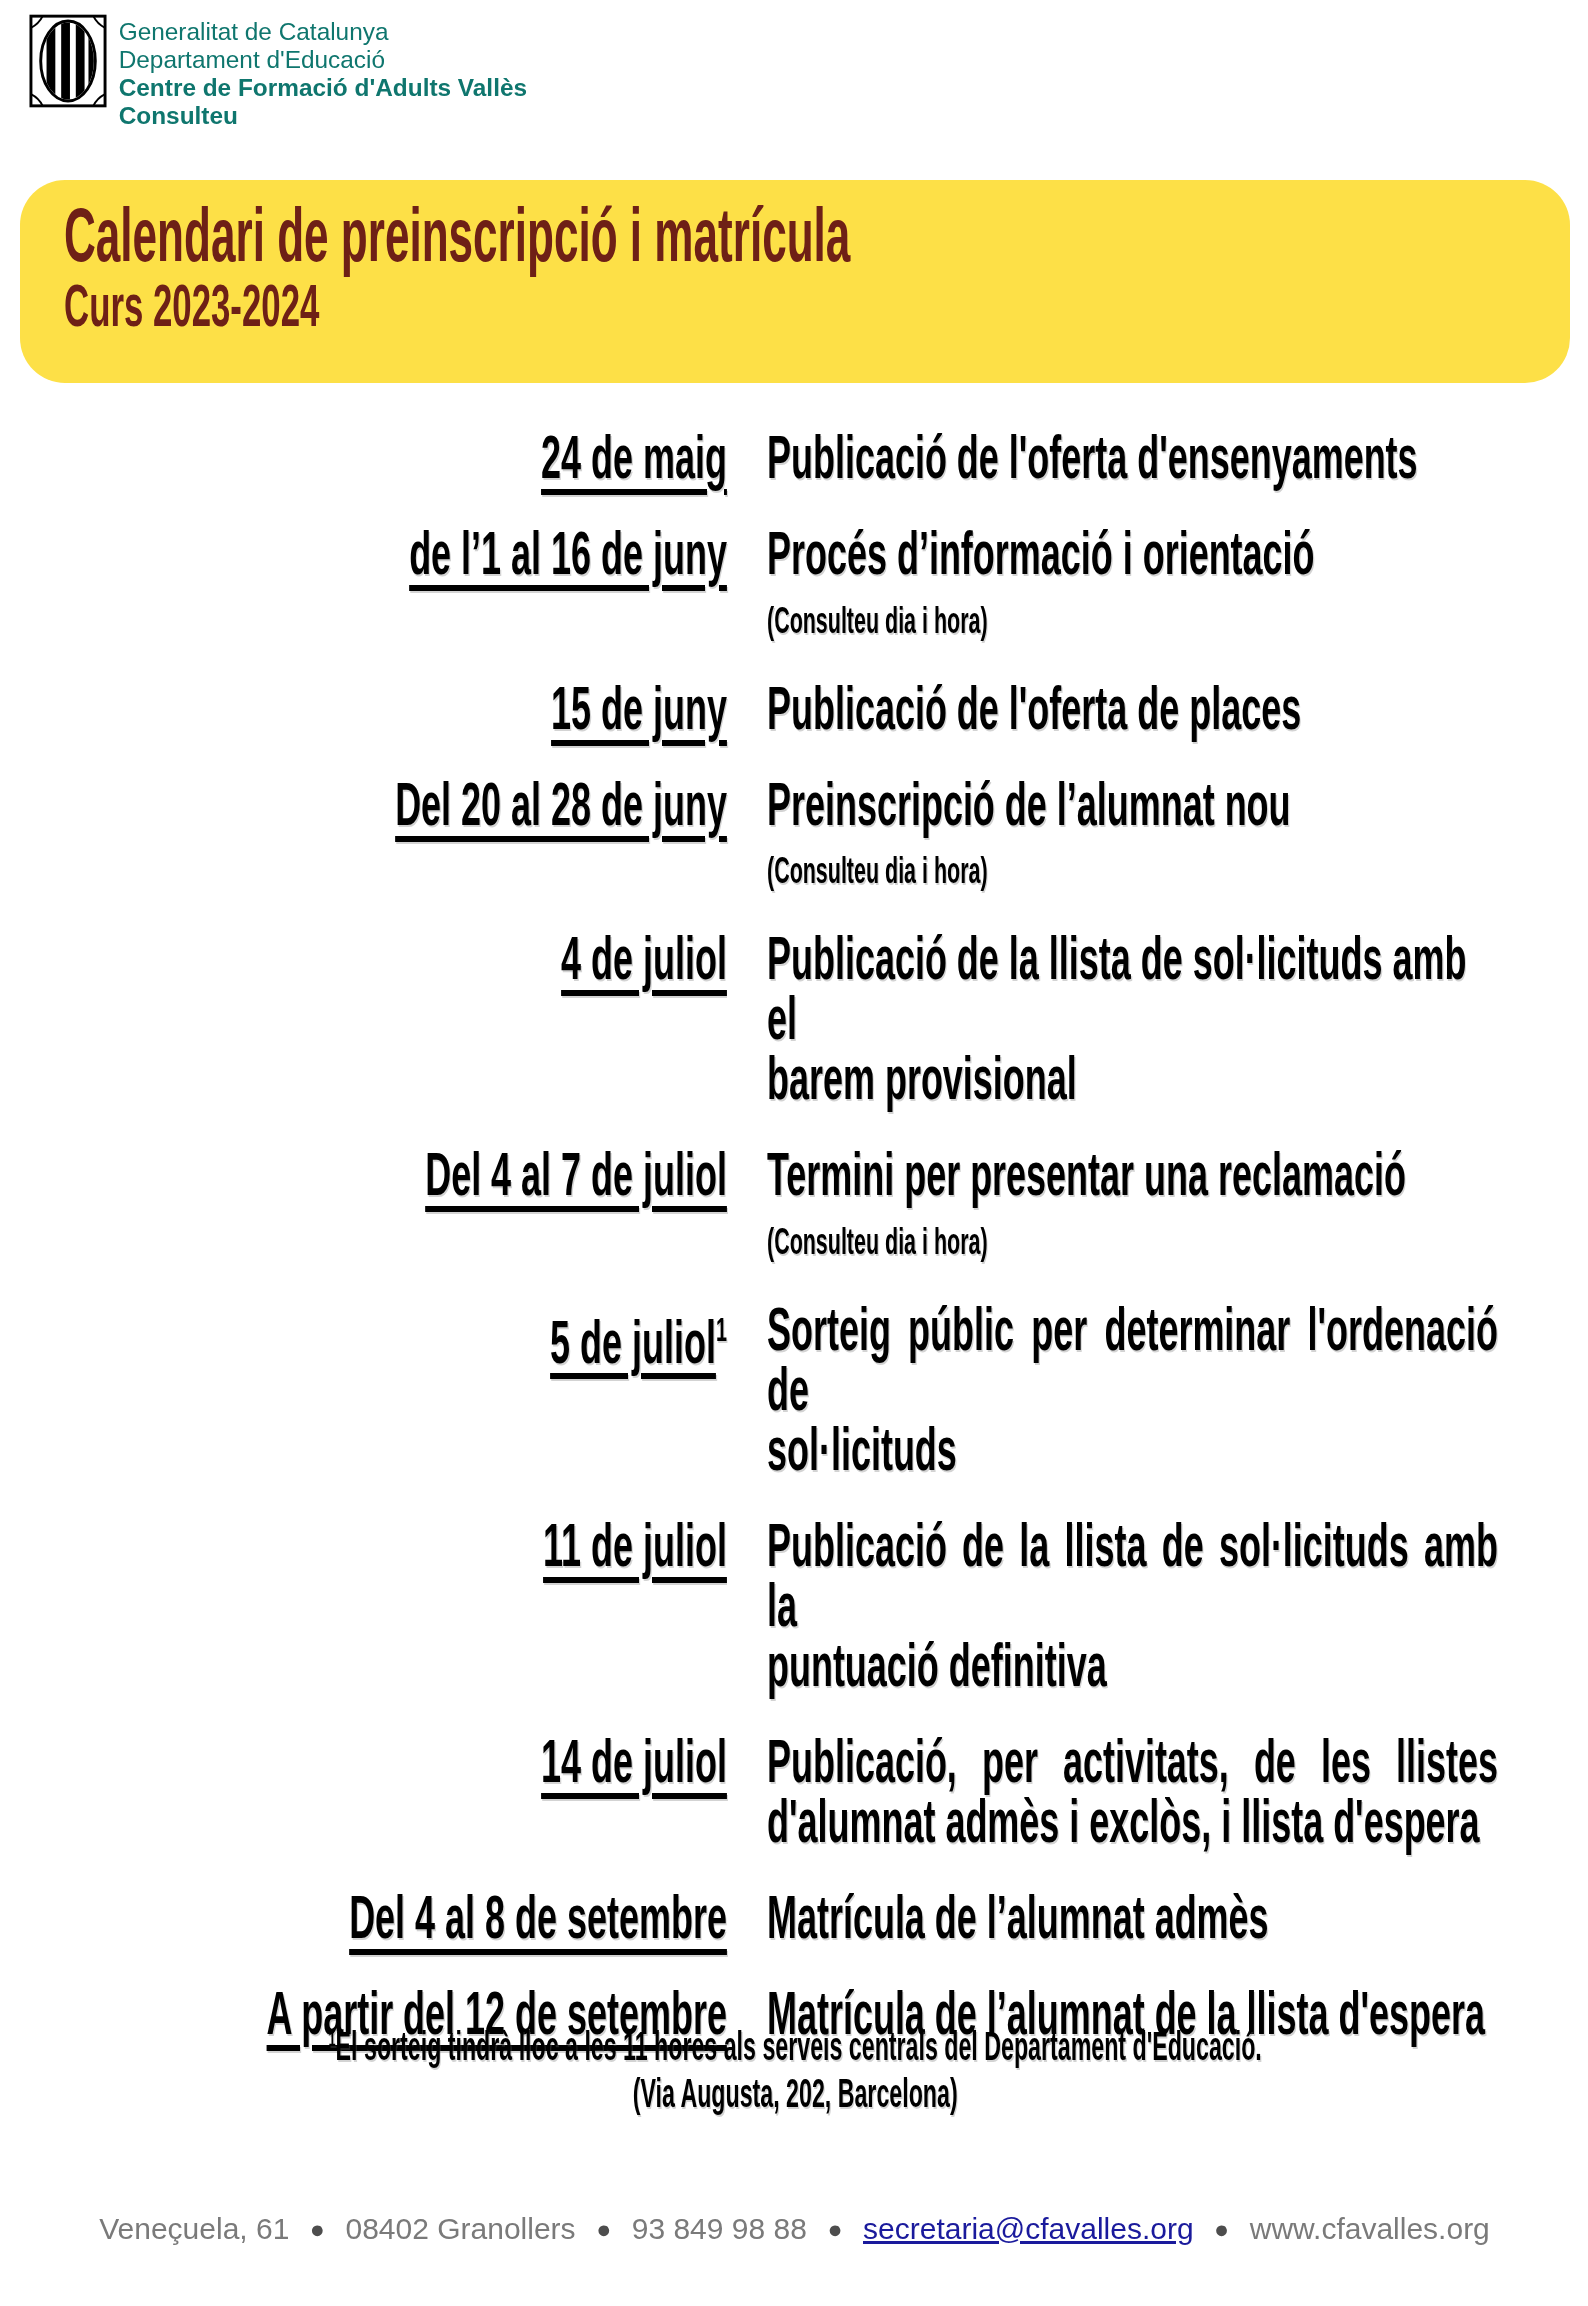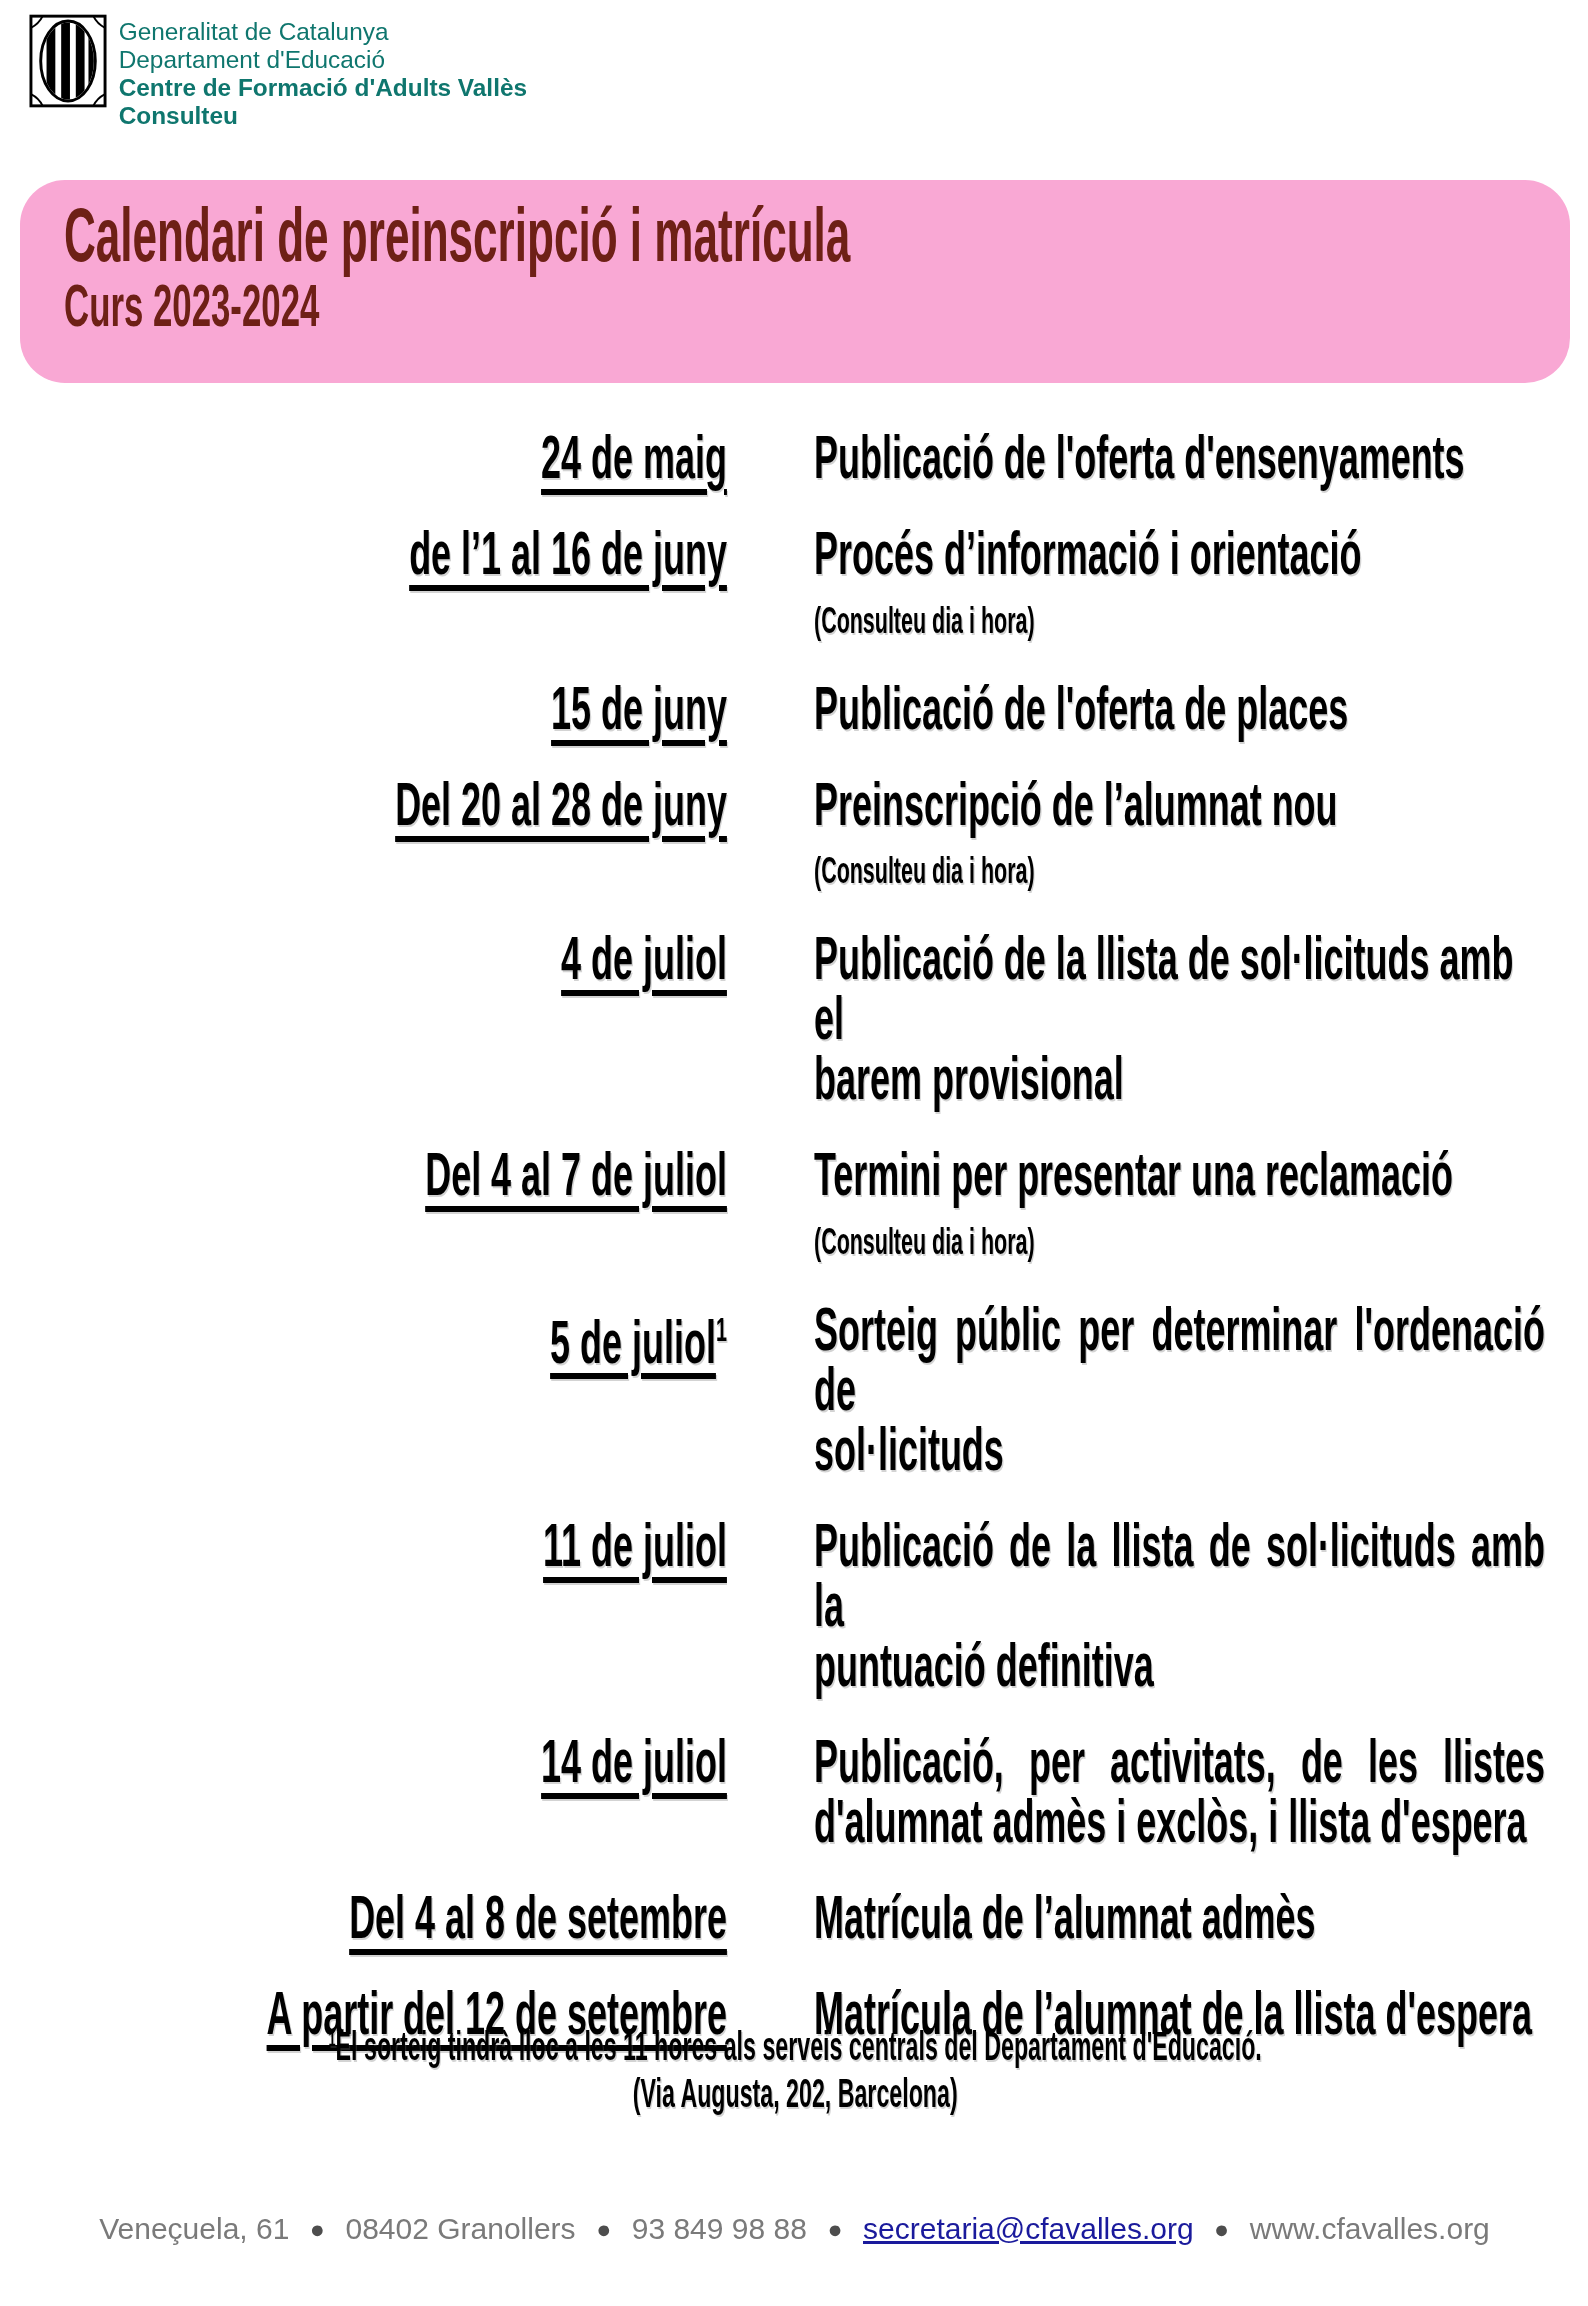--- a/index.html
+++ b/index.html
@@ -10,41 +10,41 @@
 
   
   .header{position:absolute;top:13.7px;left:29px;display:flex;align-items:flex-start;}
   .gencat-logo{width:78px;height:94px;flex:0 0 auto;}
   .header-text{margin-left:11.7px;padding-top:3.9px;font-size:24.4px;line-height:28px;color:#0f766e;}
   .header-text .bold{font-weight:bold;}
 
   
   .banner{
     position:absolute;left:19.5px;top:180px;width:1550px;height:203px;
-    background:#f9a8d4;border-radius:45px;
+    background:#fde047;border-radius:45px;
   }
   .banner-titles{position:absolute;left:44px;top:15.6px;width:878px;}
   .cond{font-family:"Liberation Sans",sans-serif;font-weight:bold;}
   .banner-title{
     font-size:76px;line-height:78px;color:#6e2016;white-space:nowrap;
     width:172.4%;transform:scaleX(0.58);transform-origin:left top;
   }
   .banner-subtitle{
     font-size:60px;line-height:64px;color:#6e2016;white-space:nowrap;
     width:172.4%;transform:scaleX(0.58);transform-origin:left top;
   }
   .banner-logo{
     position:absolute;right:51px;top:21.5px;text-align:right;
     font-family:"Liberation Serif",serif;font-size:46px;line-height:51px;
     color:#c3251e;text-shadow:2px 2px 2.9px rgba(150,40,30,0.35);
   }
 
   
   .schedule{position:absolute;left:176px;top:427px;width:1351px;}
-  .row{display:grid;grid-template-columns:551px 731px;column-gap:87px;margin-bottom:36px;}
+  .row{display:grid;grid-template-columns:551px 731px;column-gap:40px;margin-bottom:36px;}
   .row.gap-lg{}
   .cell-date{overflow:visible;}
   .cell-desc{overflow:visible;}
 
   .txt{font-size:62px;line-height:60px;color:#000;
        text-shadow:2px 2px 0 rgba(110,110,110,0.30);}
   .cx{width:172.4%;transform:scaleX(0.58);transform-origin:left top;}
   .cx-r{width:172.4%;margin-left:-72.4%;transform:scaleX(0.58);transform-origin:right top;text-align:right;}
   .cx-c{width:172.4%;margin-left:-36.2%;transform:scaleX(0.58);transform-origin:center top;text-align:center;}
 

